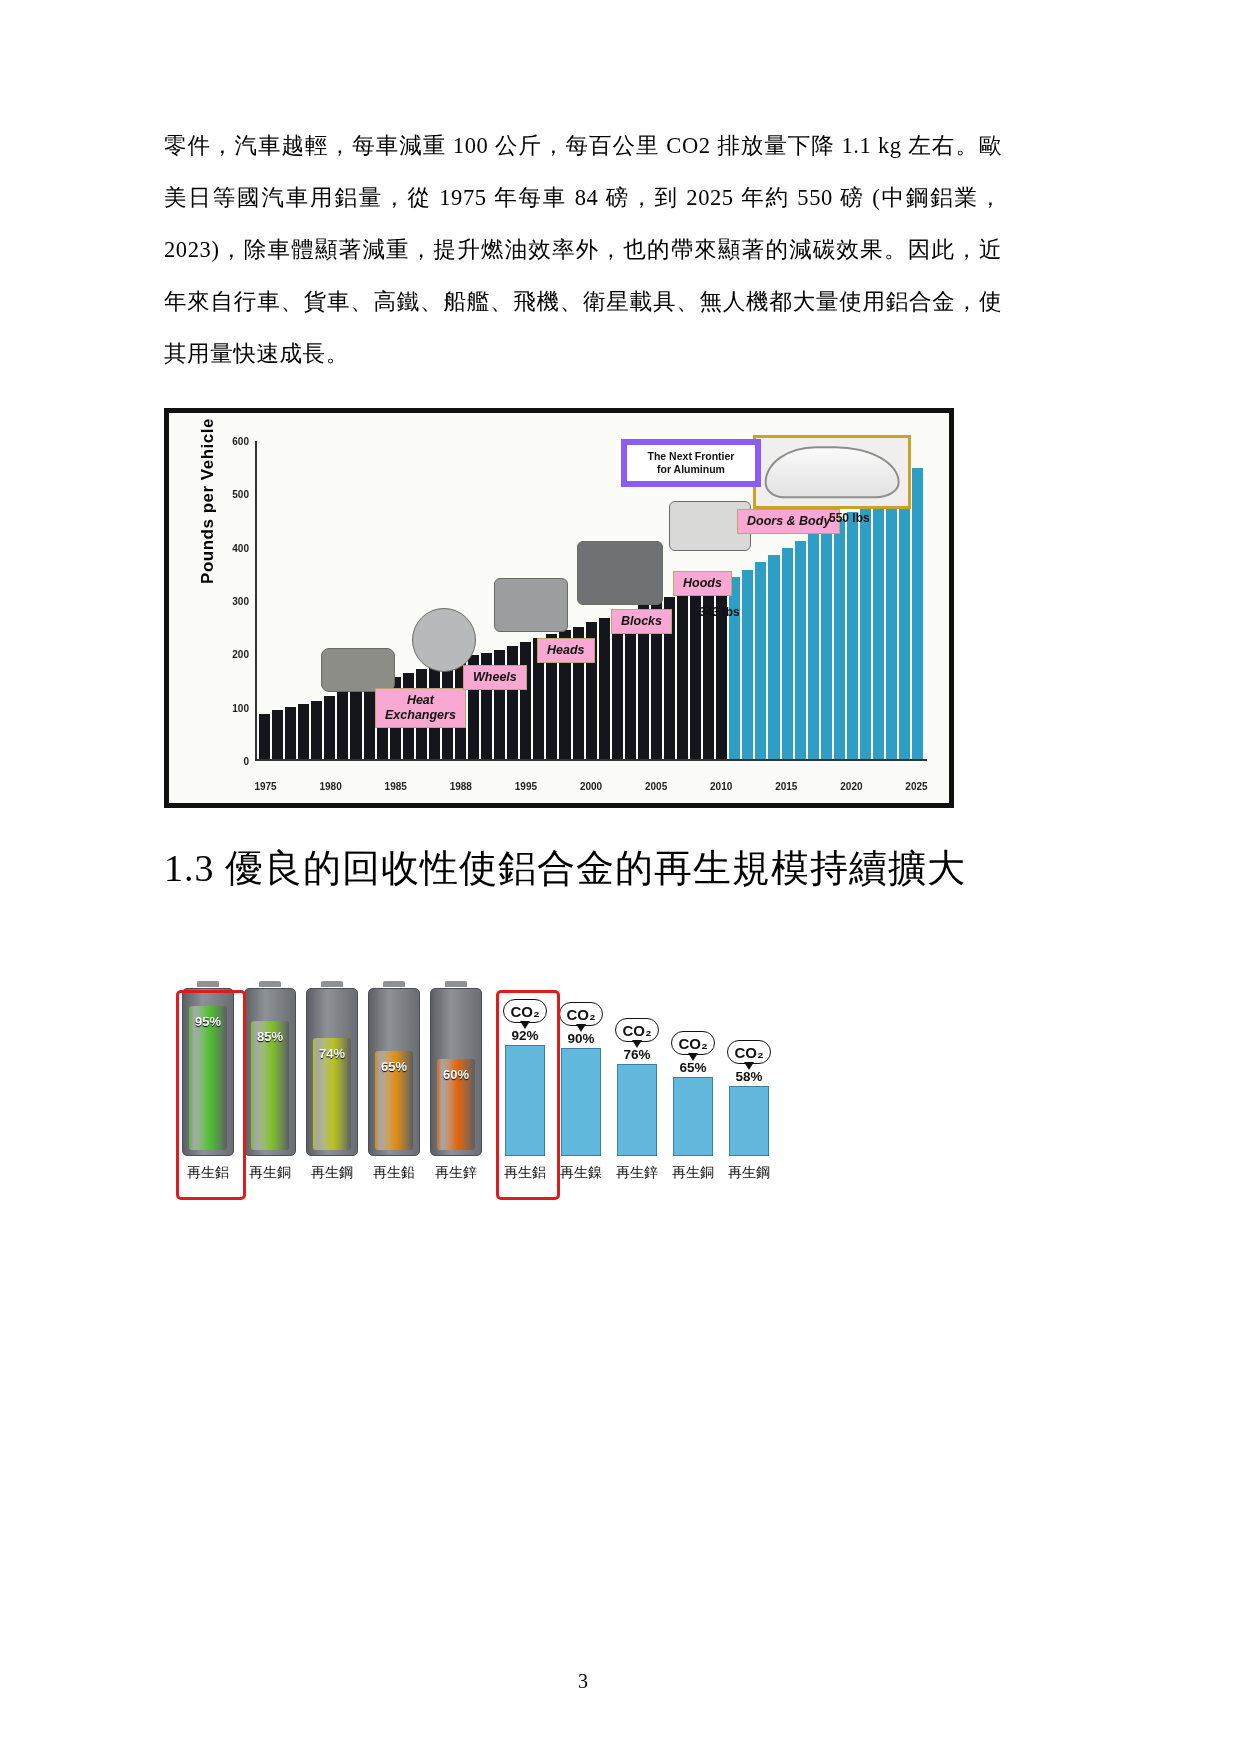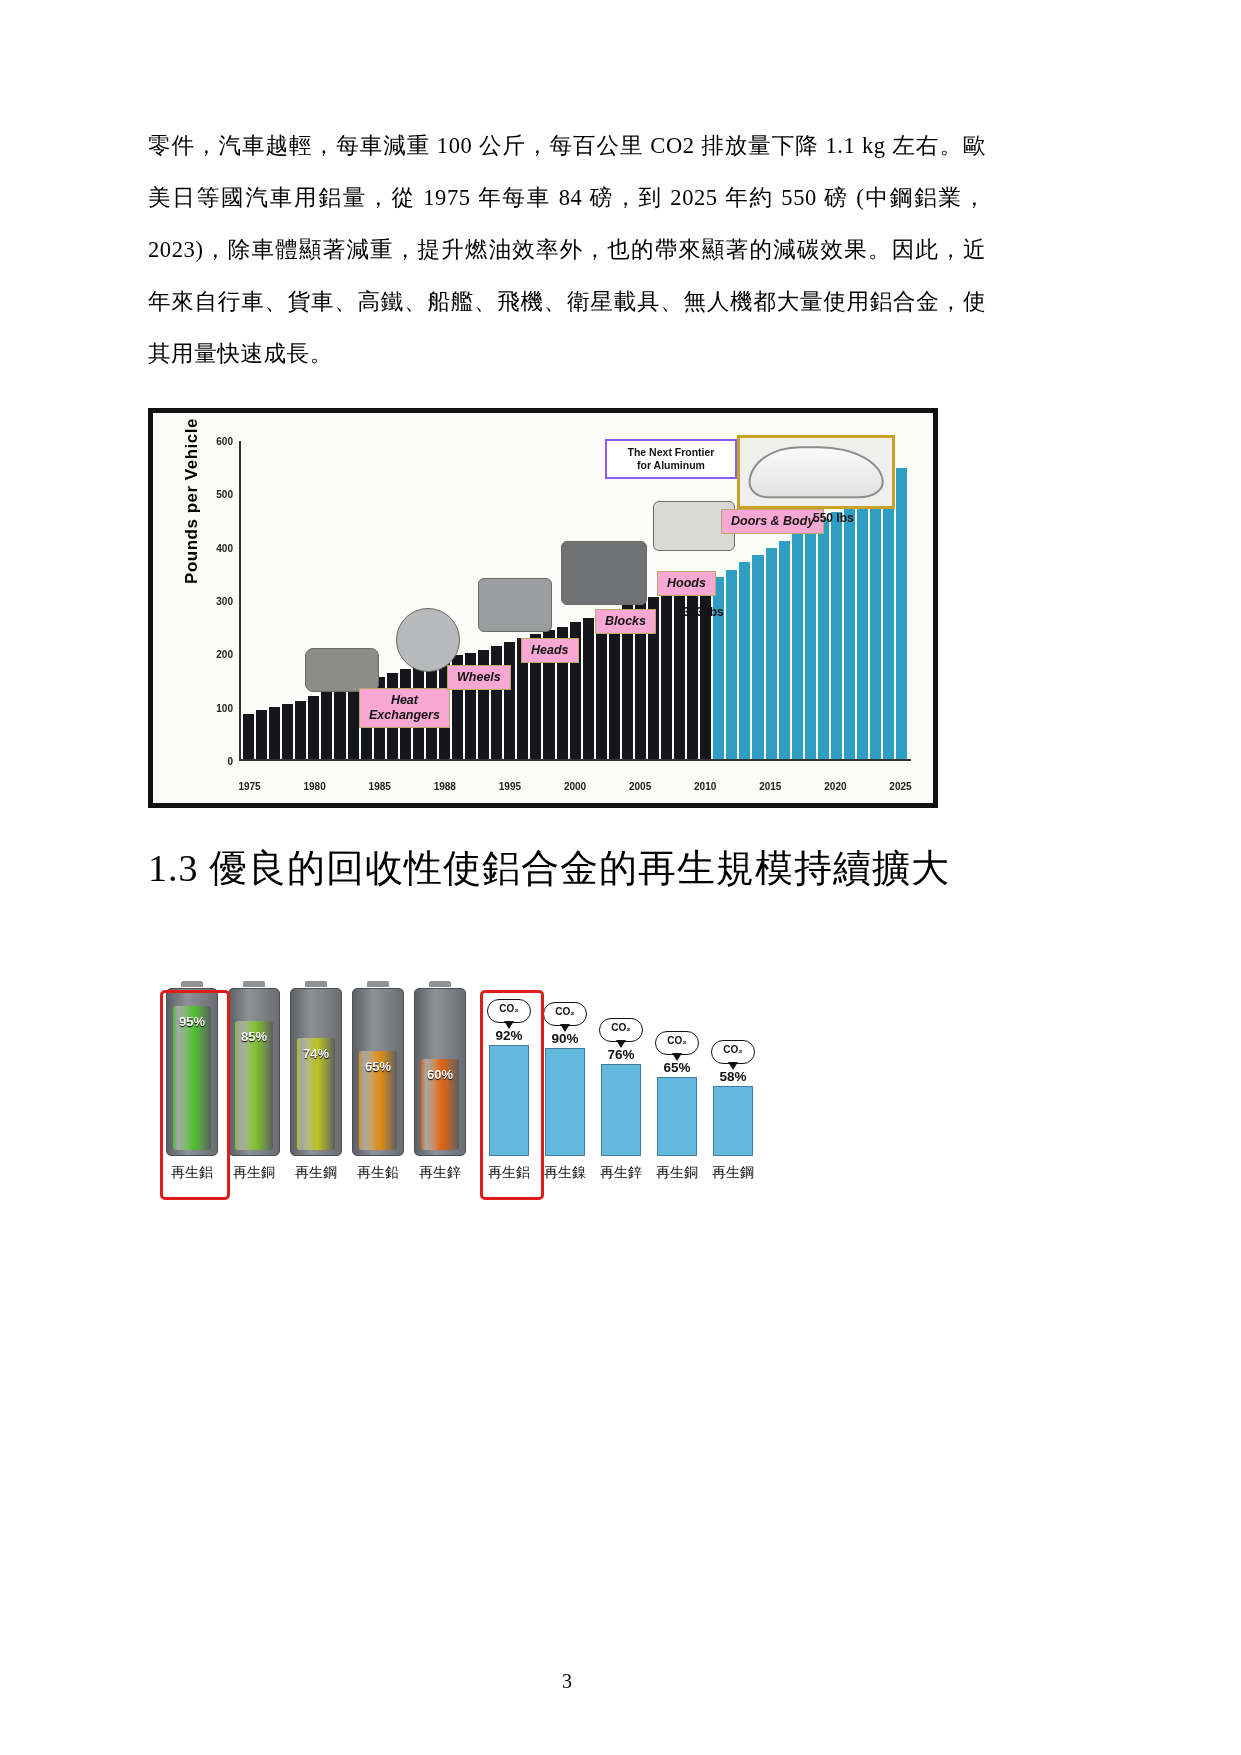--- a/index.html
+++ b/index.html
@@ -9,21 +9,21 @@
   }
   body {
     width: 1241px;
     height: 1755px;
     position: relative;
     font-family: "Liberation Serif", serif;
     color: #000;
   }
   .page {
     position: absolute;
-    left: 0; top: 0;
+    left: 16px; top: 0;
     width: 1134px;
     height: 1755px;
     box-sizing: border-box;
     padding: 120px 148px 60px 148px;
   }
   
   .para {
     font-size: 22.5px;
     line-height: 52px;
     text-align: justify;
@@ -150,21 +150,21 @@
     transform: translate(-50%, -50%);
     width: 86%;
     height: 70%;
     border: 2px solid #8d8d8d;
     border-radius: 38% 48% 18% 14% / 70% 70% 30% 30%;
     background: linear-gradient(180deg,#fafafa,#e2e2e2);
   }
   .frontier-box {
     position: absolute;
     background: #ffffff;
-    border: 2px solid #8b5cf6;
+    border: 6px solid #8b5cf6;
     font-family: "Liberation Sans", sans-serif;
     font-size: 10.5px;
     font-weight: bold;
     color: #111;
     padding: 5px 8px;
     line-height: 13px;
     text-align: center;
   }
   .val-label {
     position: absolute;
@@ -279,21 +279,21 @@
     width: 42px;
     height: 22px;
     border: 1.6px solid #111;
     border-radius: 14px;
     background: #fff;
   }
   .cloud-text {
     position: absolute;
     left: 0; right: 0;
     top: 8px;
-    font-size: 10px;
+    font-size: 15px;
     font-weight: bold;
     color: #111;
   }
   .cloud-arrow {
     position: absolute;
     left: 50%;
     bottom: -4px;
     transform: translateX(-50%);
     width: 0; height: 0;
     border-left: 5px solid transparent;

